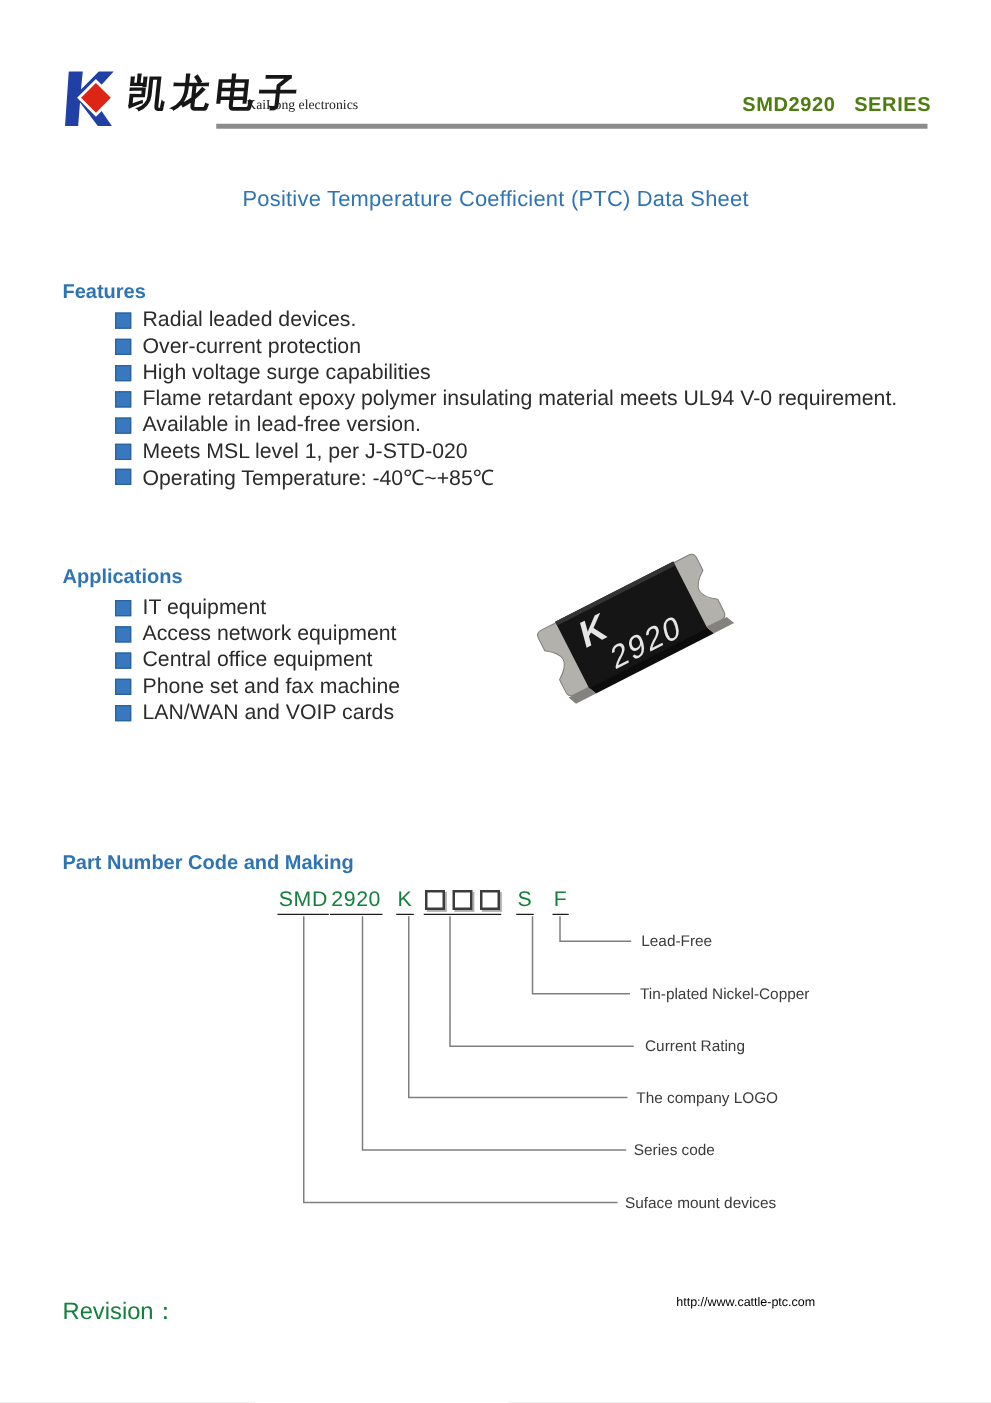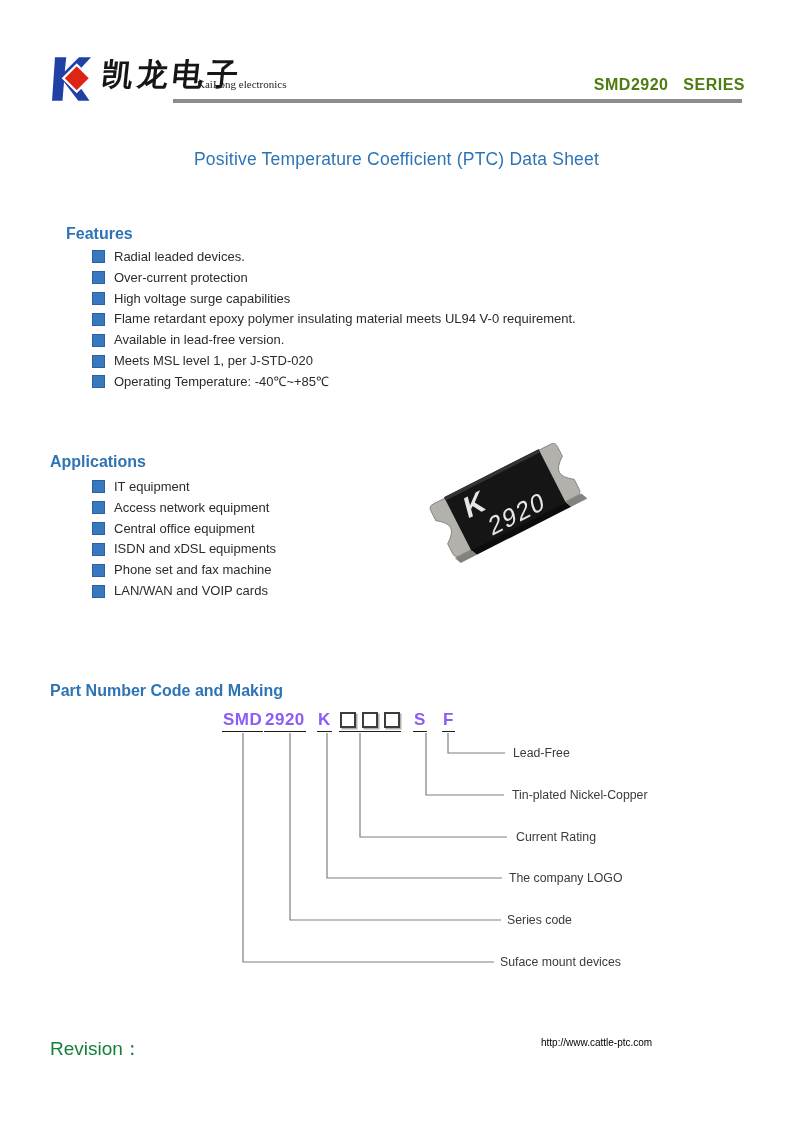--- a/index.html
+++ b/index.html
@@ -24,36 +24,36 @@
     color:#4d7c0f;white-space:pre;letter-spacing:.5px;
   }
   .header-rule{position:absolute;left:173px;top:99px;width:569px;height:4px;background:#8C8C8C;}
   
   .doc-title{
     position:absolute;left:0;top:149px;width:100%;text-align:center;
     font-size:17.5px;font-weight:400;color:#2E74B5;letter-spacing:.2px;
   }
   
   .sec-heading{position:absolute;font-size:16px;font-weight:700;color:#2E74B5;}
-  .h-features{left:66px;top:225px;}
+  .h-features{left:50px;top:225px;}
   .h-applications{left:50px;top:453px;}
   .h-partnumber{left:50px;top:682px;}
   ul.blist{position:absolute;left:52px;margin:0;padding:0;list-style:none;}
   .features-list{top:246px;}
   .applications-list{top:476px;}
-  ul.blist li{height:20.85px;display:flex;align-items:center;font-size:13px;color:#2b2b2b;padding-left:40px;}
+  ul.blist li{height:20.85px;display:flex;align-items:center;font-size:17px;color:#2b2b2b;padding-left:40px;}
   .bullet{
     flex:0 0 auto;width:11px;height:11px;background:#3778BE;
     border:1px solid #2a62a0;margin-right:9px;margin-top:1px;
   }
   
   .chip-svg{position:absolute;left:415px;top:440px;}
   
   .pn-seg{
-    position:absolute;top:711px;font-size:17px;font-weight:700;color:#8b5cf6;
+    position:absolute;top:711px;font-size:17px;font-weight:400;color:#15803d;
     border-bottom:1.5px solid #1c1c1c;padding:0 1px 2px 1px;line-height:18px;
     letter-spacing:.5px;
   }
   .seg-smd{left:222px;}
   .seg-2920{left:264px;}
   .seg-k{left:317px;}
   .seg-boxes{left:339px;display:flex;gap:6px;align-items:flex-end;height:18px;}
   .seg-s{left:413px;}
   .seg-f{left:442px;}
   .pn-box{
@@ -126,24 +126,20 @@
         <span class="bullet"></span>
         <span>IT equipment</span>
       </li>
     <li>
         <span class="bullet"></span>
         <span>Access network equipment</span>
       </li>
     <li>
         <span class="bullet"></span>
         <span>Central office equipment</span>
-      </li>
-    <li>
-        <span class="bullet"></span>
-        <span>ISDN and xDSL equipments</span>
       </li>
     <li>
         <span class="bullet"></span>
         <span>Phone set and fax machine</span>
       </li>
     <li>
         <span class="bullet"></span>
         <span>LAN/WAN and VOIP cards</span>
       </li>
   </ul>

